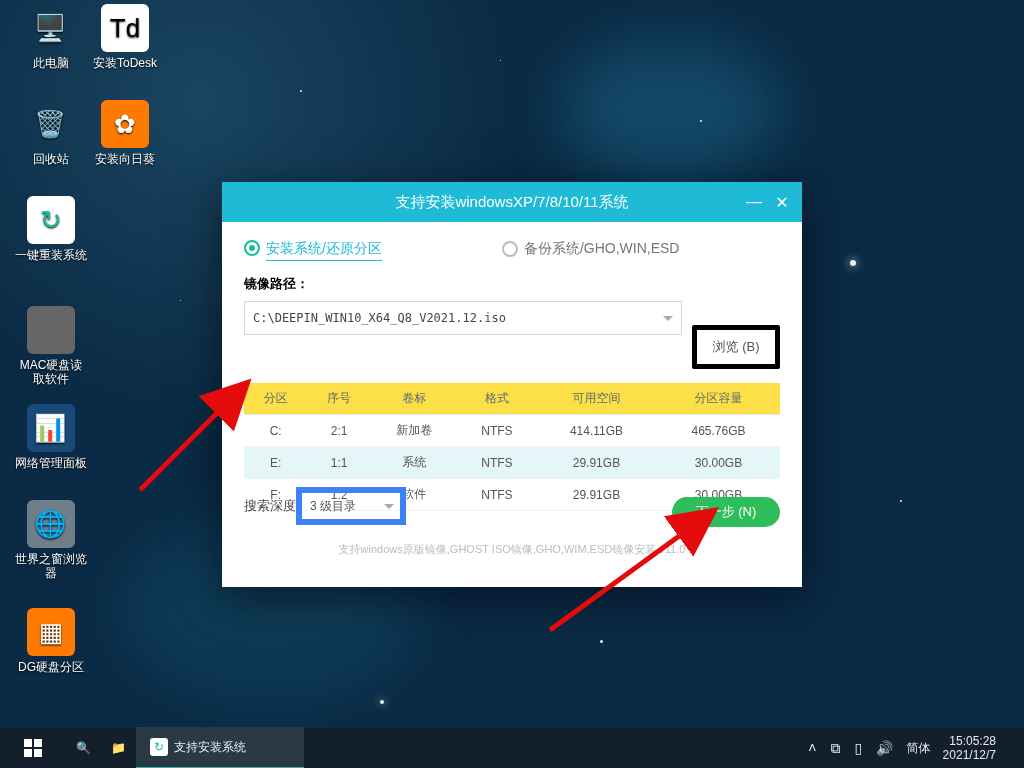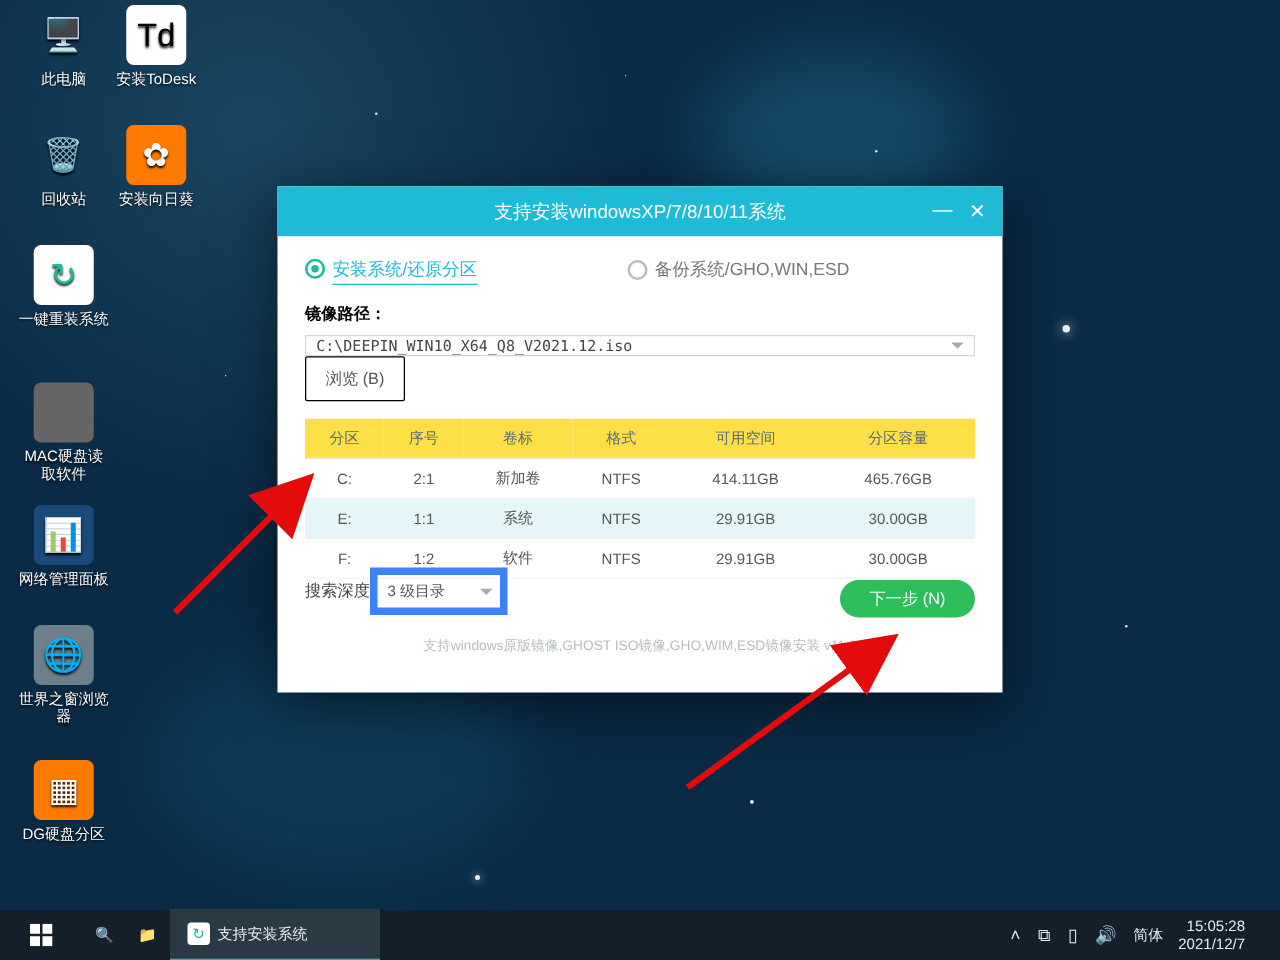--- a/index.html
+++ b/index.html
@@ -9,36 +9,36 @@
                radial-gradient(circle at 800px 300px,#0e3552 0%,#0a2a45 40%),
                linear-gradient(135deg,#0f3d5d 0%,#0a2a45 40%,#144258 70%,#0a2a45 100%);
   }
   .star{position:absolute;background:#e8f0f5;border-radius:50%;}
   .nebula{position:absolute;border-radius:50%;filter:blur(30px);opacity:.25;}
   
   .dicon{position:absolute;width:74px;text-align:center;color:#fff;font-size:12px;text-shadow:0 1px 2px #000;}
   .dicon .ic{width:48px;height:48px;margin:0 auto 4px;border-radius:6px;display:flex;align-items:center;justify-content:center;font-size:26px;}
   .dicon .lbl{line-height:14px;}
   
-  .win{position:absolute;left:222px;top:149px;width:580px;height:405px;background:#fff;box-shadow:0 10px 40px rgba(0,0,0,.5);}
+  .win{position:absolute;left:222px;top:182px;width:580px;height:405px;background:#fff;box-shadow:0 10px 40px rgba(0,0,0,.5);}
   .titlebar{height:40px;background:#1fbad6;color:#fff;display:flex;align-items:center;justify-content:center;position:relative;font-size:15px;}
   .winbtns{position:absolute;right:6px;top:0;height:40px;display:flex;align-items:center;}
   .winbtns div{width:28px;height:28px;display:flex;align-items:center;justify-content:center;color:#fff;font-size:16px;cursor:pointer;}
   .body{padding:18px 22px 12px;position:relative;height:347px;box-sizing:border-box;}
   .tabs{display:flex;align-items:flex-start;font-size:14px;margin-bottom:14px;}
   .radio{width:12px;height:12px;border-radius:50%;border:2px solid #bbb;margin-right:6px;display:inline-flex;align-items:center;justify-content:center;}
   .radio.on{border-color:#1abc9c;}
   .radio.on::after{content:"";width:6px;height:6px;background:#1abc9c;border-radius:50%;}
   .tab1{color:#1fbad6;border-bottom:1px solid #1fbad6;padding-bottom:2px;}
   .tab2{color:#777;margin-left:120px;}
   .lbl-row{color:#000000;font-size:13px;margin-bottom:8px;font-weight:bold;}
-  .path-row{display:flex;margin-bottom:14px;flex-direction:column;}
+  .path-row{display:flex;gap:10px;margin-bottom:14px;}
   .path-input{flex:1;height:32px;border:1px solid #d6d6d6;display:flex;align-items:center;padding:0 8px;font-family:Consolas,monospace;font-size:12px;color:#444;justify-content:space-between;}
   .dd-caret{width:0;height:0;border:5px solid transparent;border-top-color:#aaa;margin-top:5px;}
-  .browse{width:78px;height:34px;border:1px solid #000000;display:flex;align-items:center;justify-content:center;font-size:13px;color:#555;cursor:pointer;border-radius:2px;}
+  .browse{width:78px;height:34px;border:5px solid #000000;display:flex;align-items:center;justify-content:center;font-size:13px;color:#555;cursor:pointer;border-radius:2px;margin-top:24px;}
   table{width:100%;border-collapse:collapse;font-size:12px;color:#555;}
   th{background:#fde047;color:#5a6a74;font-weight:normal;padding:7px 4px;border-bottom:1px solid #e2e6e9;}
   td{padding:7px 4px;text-align:center;border-bottom:1px solid #f0f2f4;}
   tr.sel td{background:#e4f6f7;}
   .search-row{position:absolute;bottom:44px;left:22px;display:flex;align-items:center;gap:0;font-size:13px;color:#444;}
   .select{height:26px;border:6px solid #3b82f6;padding:0 22px 0 8px;font-size:12px;color:#555;display:flex;align-items:center;position:relative;min-width:68px;}
   .select .dd-caret{position:absolute;right:6px;}
   .next-btn{position:absolute;right:22px;bottom:42px;width:108px;height:30px;border-radius:15px;background:#2dbd5a;color:#fff;font-size:13px;display:flex;align-items:center;justify-content:center;cursor:pointer;}
   .footer{position:absolute;bottom:12px;left:0;right:0;text-align:center;font-size:11px;color:#b8bdc0;}
   

